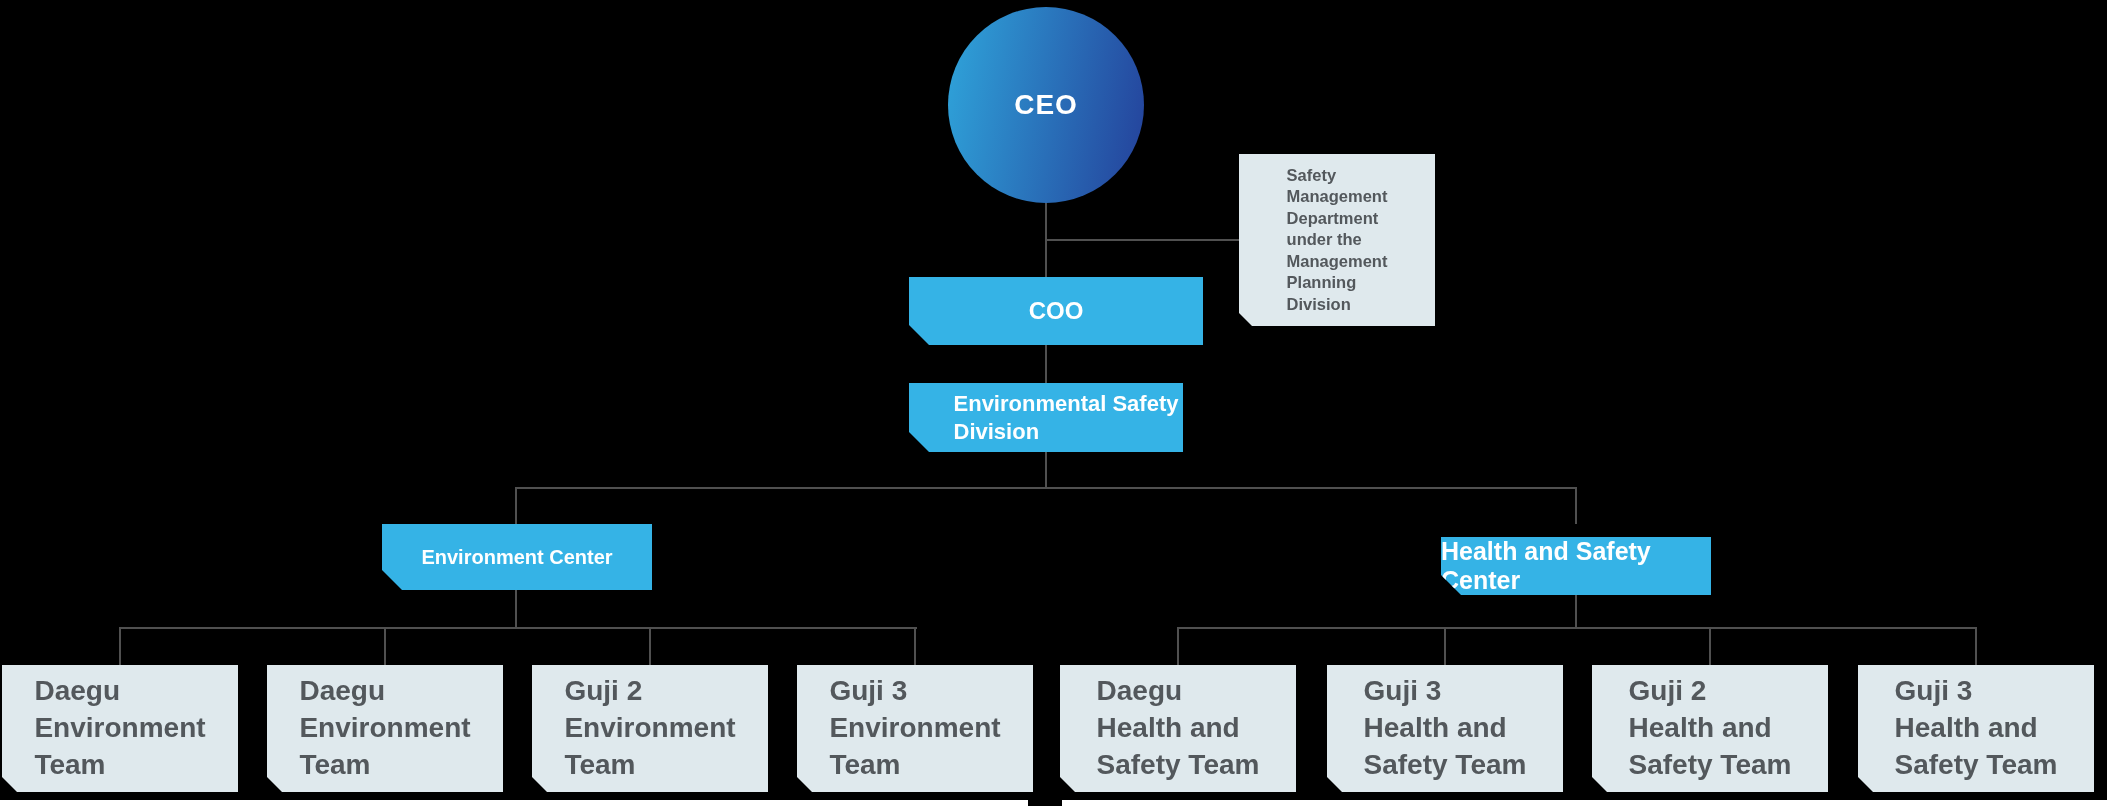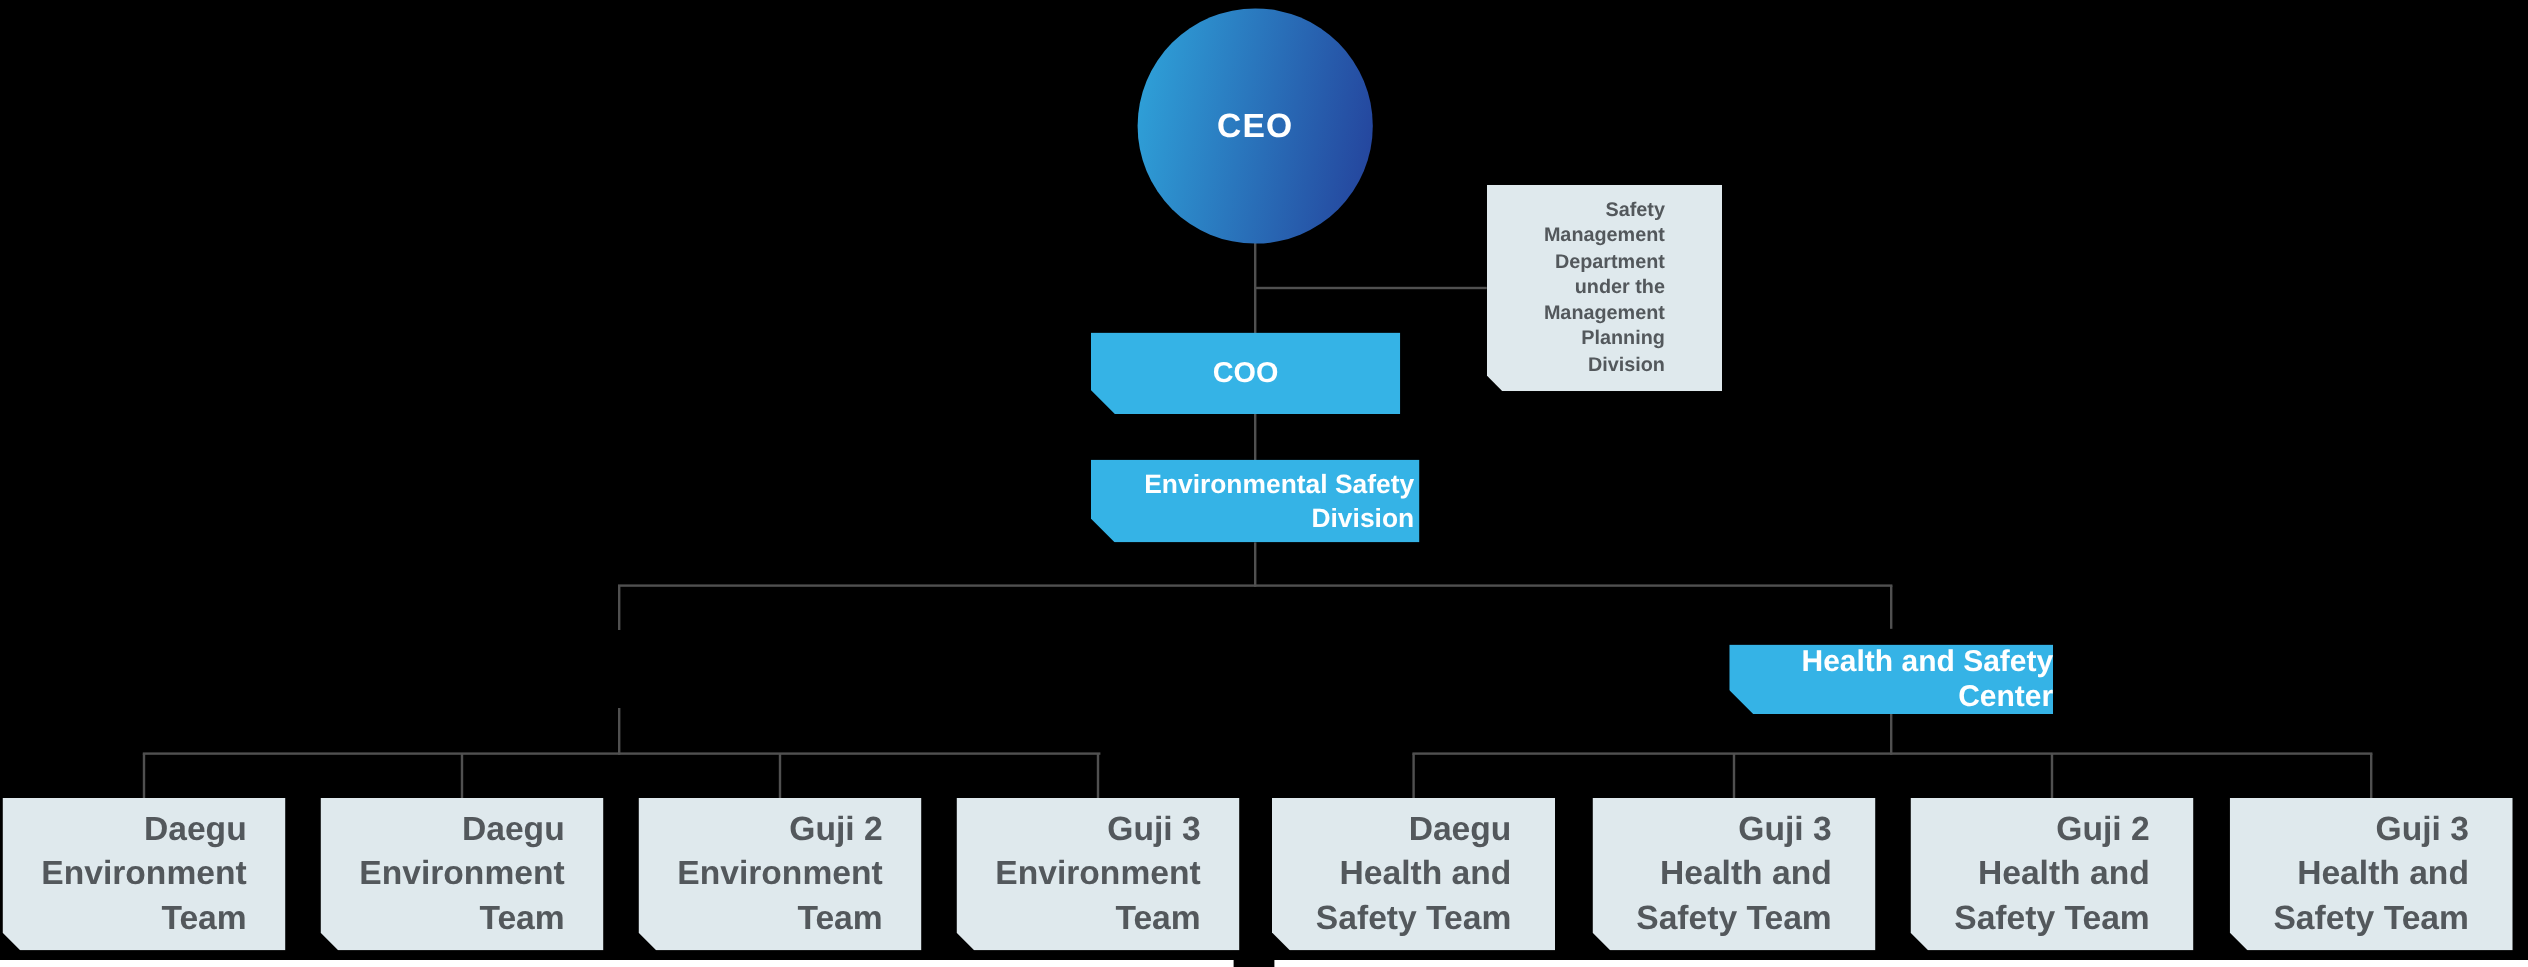--- a/index.html
+++ b/index.html
@@ -11,21 +11,21 @@
     background: #000;
     overflow: hidden;
     font-family: "Liberation Sans", sans-serif;
     font-weight: bold;
   }
   .node {
     position: absolute;
     display: flex;
     align-items: center;
     justify-content: center;
-    text-align: right;
+    text-align: left;
   }
   .label { white-space: pre-line; }
   .blue-node {
     background: #35B3E6;
     color: #ffffff;
     clip-path: polygon(0 0, 100% 0, 100% 100%, 20px 100%, 0 calc(100% - 20px));
   }
   .light-node {
     background: #DFE9ED;
     color: #53585C;
@@ -40,21 +40,21 @@
     letter-spacing: 1px;
   }
   .staff-note {
     left: 1239px; top: 154px; width: 196px; height: 172px;
     background: #DFE9ED;
     color: #53585C;
     font-size: 16.5px;
     line-height: 1.3;
     clip-path: polygon(0 0, 100% 0, 100% 100%, 13px 100%, 0 calc(100% - 13px));
   }
-  .coo-box      { left: 909px;  top: 277px; width: 258px; height: 68px;  font-size: 24px; }
+  .coo-box      { left: 909px;  top: 277px; width: 294px; height: 68px;  font-size: 24px; }
   .division-box { left: 909px;  top: 383px; width: 274px; height: 69px;  font-size: 22px; line-height: 1.25; padding-left: 40px; }
   .center-env   { left: 382px;  top: 524px; width: 270px; height: 66px;  font-size: 20px; }
   .center-hs    { left: 1441px; top: 537px; width: 270px; height: 58px;  font-size: 25px; }
   .team-node    { top: 665px; width: 236px; height: 127px; font-size: 28px; line-height: 1.32; }
   .team-0 { left: 2px; }
   .team-1 { left: 267px; }
   .team-2 { left: 532px; }
   .team-3 { left: 797px; }
   .team-4 { left: 1060px; }
   .team-5 { left: 1327px; }
@@ -132,20 +132,23 @@
 
   <div class="node blue-node coo-box">
     <span class="label">COO</span>
   </div>
 
   <div class="node blue-node division-box">
     <span class="label">Environmental Safety
 Division</span>
   </div>
 
+  <div class="node blue-node center-env">
+    <span class="label">Environment Center</span>
+  </div>
   <div class="node blue-node center-hs">
     <span class="label">Health and Safety Center</span>
   </div>
 
   <div class="node light-node team-node team-0">
     <span class="label">Daegu
 Environment
 Team</span>
   </div>
   <div class="node light-node team-node team-1">

